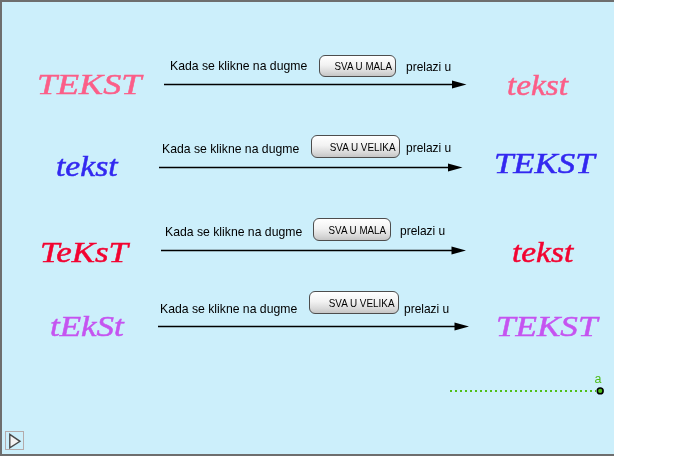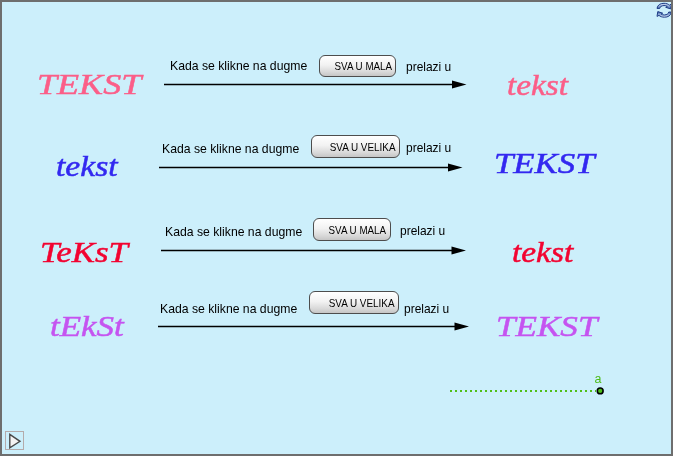--- a/index.html
+++ b/index.html
@@ -1,16 +1,16 @@
 <!DOCTYPE html>
 <html><head>
 <meta charset="utf-8">
 <style>
 html,body{margin:0;padding:0}
-#app{position:relative;width:673px;height:456px;background:#cceffb;overflow:hidden;font-family:"Liberation Sans",sans-serif}
+#app{position:relative;width:614px;height:456px;background:#cceffb;overflow:hidden;font-family:"Liberation Sans",sans-serif}
 #frame{position:absolute;left:0;top:0;width:673px;height:456px;border:2px solid #6e6e6e;box-sizing:border-box;pointer-events:none;z-index:9}
 .big{position:absolute;font-family:"Liberation Serif",serif;font-style:italic;font-size:30px;line-height:30px;white-space:nowrap;transform-origin:0 0;-webkit-text-stroke:0.5px currentColor}
 .lbl{position:absolute;font-size:13px;line-height:13px;color:#000;white-space:nowrap;transform-origin:0 0;transform:scaleX(0.94) translateZ(0)}
 .pre{transform:scaleX(0.92) translateZ(0)}
 .btn{position:absolute;box-sizing:border-box;height:22.5px;border:1px solid #4d4d4d;border-radius:6px;background:linear-gradient(#ffffff,#f2f2f2 45%,#d8d8d8 80%,#c6c6c6);font-size:11px;color:#000;display:flex;align-items:center;justify-content:flex-end;white-space:nowrap}
 .btn>span{display:inline-block;transform:scaleX(0.89) translateZ(0)}
 .arr{position:absolute}
 </style>
 </head>
 <body>

